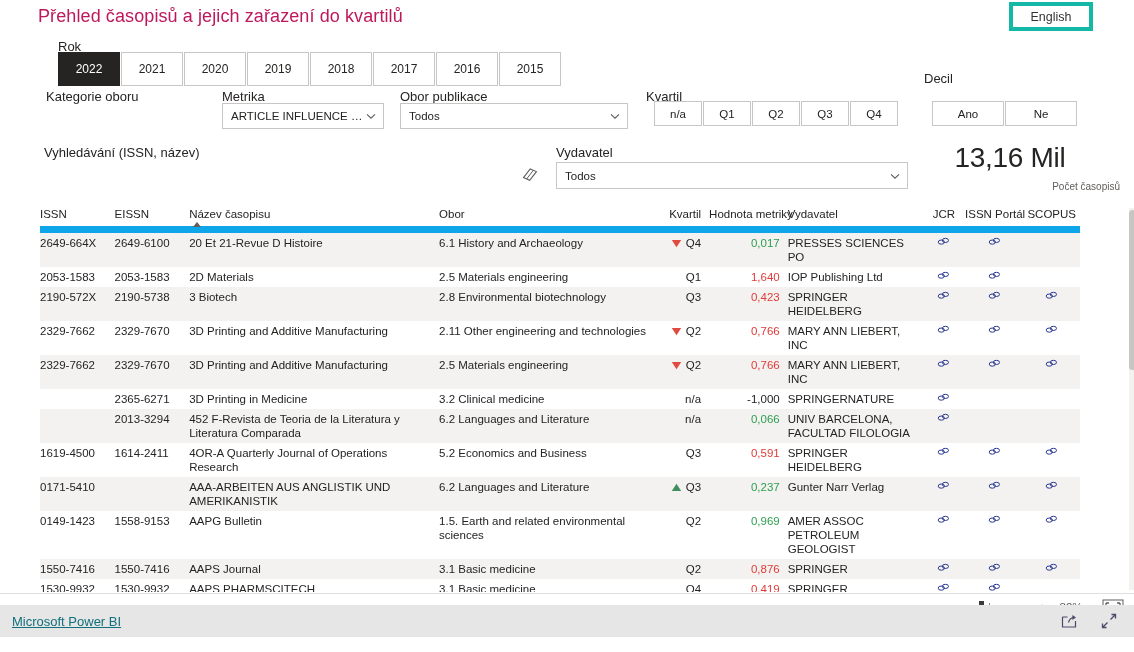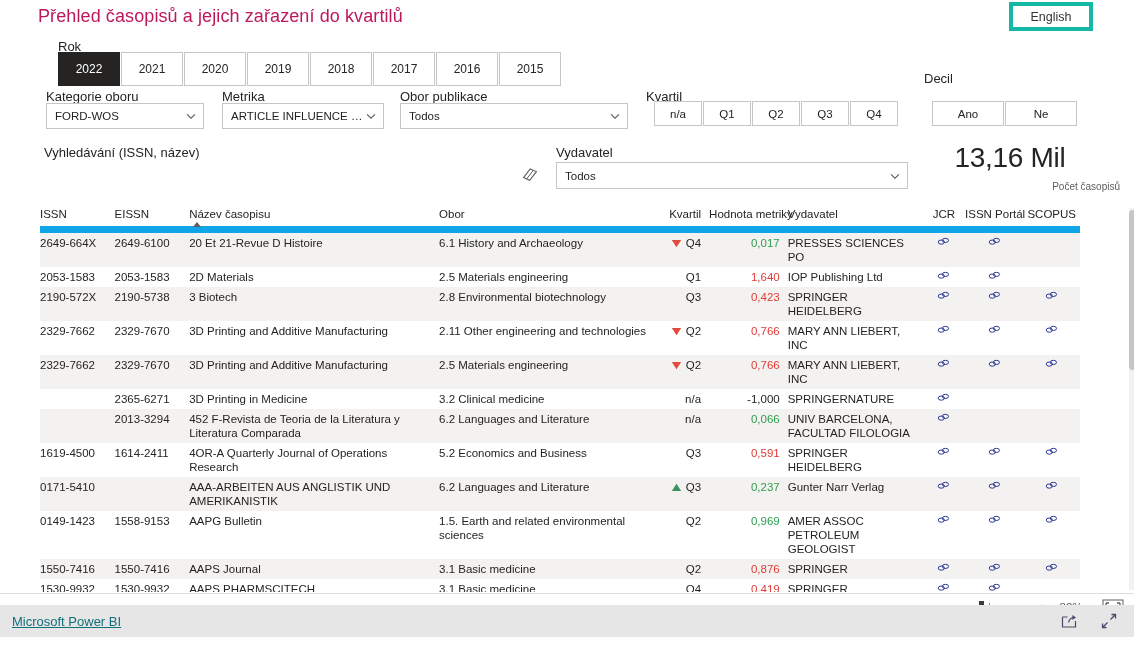--- a/index.html
+++ b/index.html
@@ -178,26 +178,20 @@
       <div class="tile">2021</div>
       <div class="tile">2020</div>
       <div class="tile">2019</div>
       <div class="tile">2018</div>
       <div class="tile">2017</div>
       <div class="tile">2016</div>
       <div class="tile">2015</div>
     </div>
 
   <div class="slicer-label" style="left:46px;top:89px;">Kategorie oboru</div>
-  <div class="dd" style="left:46px;top:103px;width:158px;">
-    <span class="val">FORD-WOS</span>
-    <svg class="chev" viewBox="0 0 12 12">
-        <path d="M2 4.3 L6 8.2 L10 4.3" fill="none" stroke="#605e5c" stroke-width="1.1"></path>
-      </svg>
-  </div>
 
   <div class="slicer-label" style="left:222px;top:89px;">Metrika</div>
   <div class="dd" style="left:222px;top:103px;width:162px;">
     <span class="val">ARTICLE INFLUENCE SCORE</span>
     <svg class="chev" viewBox="0 0 12 12">
         <path d="M2 4.3 L6 8.2 L10 4.3" fill="none" stroke="#605e5c" stroke-width="1.1"></path>
       </svg>
   </div>
 
   <div class="slicer-label" style="left:400px;top:89px;">Obor publikace</div>

